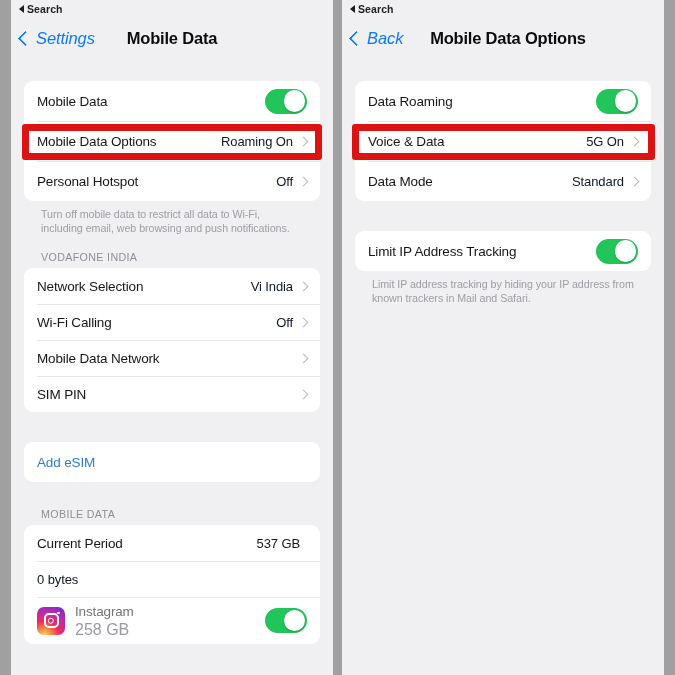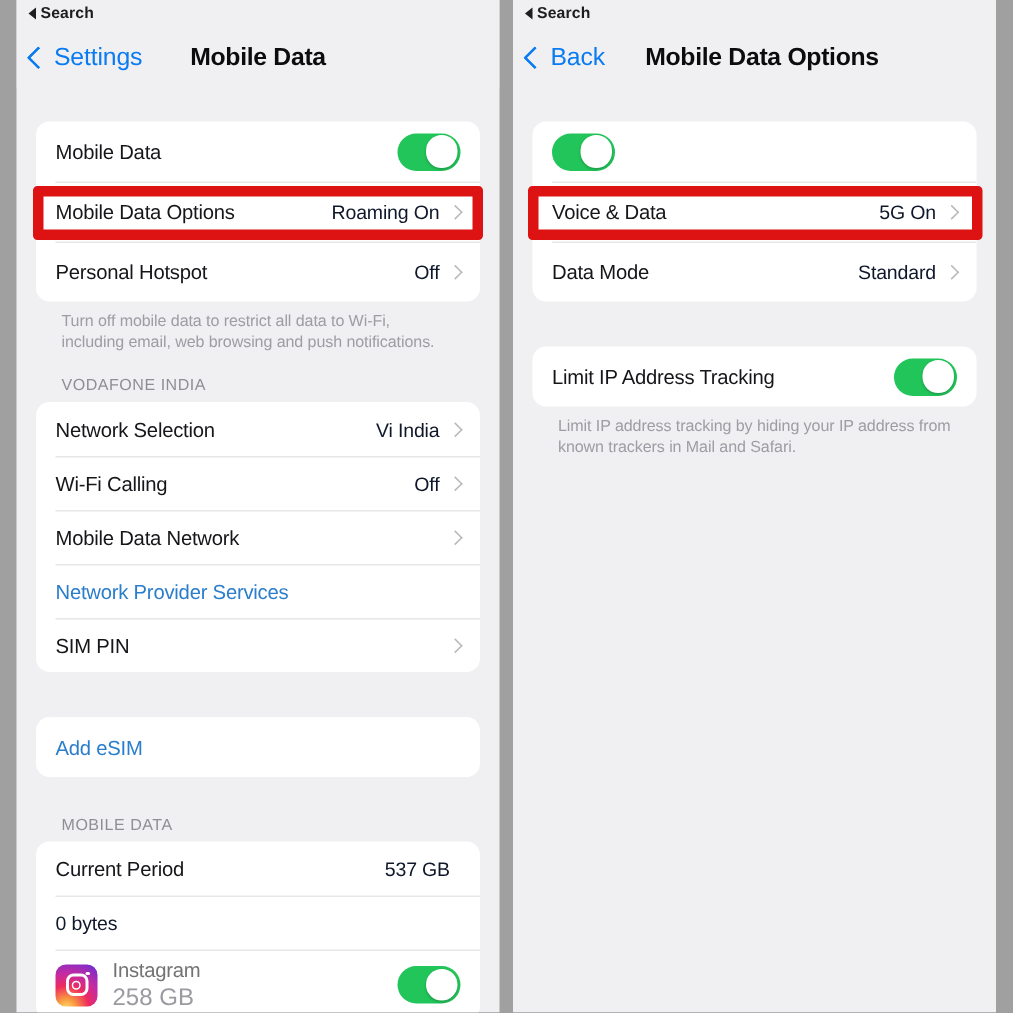--- a/index.html
+++ b/index.html
@@ -87,20 +87,21 @@
     border-left: 2.6px solid #0a7bf0;
     border-bottom: 2.6px solid #0a7bf0;
     transform: rotate(45deg);
     margin-right: 5px;
     border-radius: 1px;
   }
   .nav-back-label {
     font-size: 16.5px;
     color: #0a7bf0;
     letter-spacing: -0.1px;
+    font-style: italic;
   }
   .nav-title {
     position: absolute;
     left: 0; right: 0;
     text-align: center;
     font-size: 16.5px;
     font-weight: bold;
     color: #0c0c0e;
     letter-spacing: -0.2px;
     pointer-events: none;
@@ -332,23 +333,20 @@
         <div class="row">
           <span class="row-label">Wi-Fi Calling</span>
           <span class="row-value">Off</span>
           <span class="chev-right"></span>
         </div>
         <div class="row">
           <span class="row-label">Mobile Data Network</span>
           <span class="chev-right"></span>
         </div>
         <div class="row">
-          <span class="row-label link">Network Provider Services</span>
-        </div>
-        <div class="row">
           <span class="row-label">SIM PIN</span>
           <span class="chev-right"></span>
         </div>
       </div>
 
       <div class="spacer-30"></div>
 
       <div class="card">
         <div class="row tall">
           <span class="row-label link">Add eSIM</span>
@@ -402,20 +400,21 @@
       </div>
       <div class="nav-title shifted">Mobile Data Options</div>
     </div>
 
     <div class="content">
 
       <div class="spacer-22"></div>
 
       <div class="card">
         <div class="row tall">
+          <span class="row-label">Data Roaming</span>
           <span class="toggle">
             <span class="knob"></span>
           </span>
         </div>
         <div class="row tall">
           <span class="row-label">Voice &amp; Data</span>
           <span class="row-value">5G On</span>
           <span class="chev-right"></span>
         </div>
         <div class="row tall">

